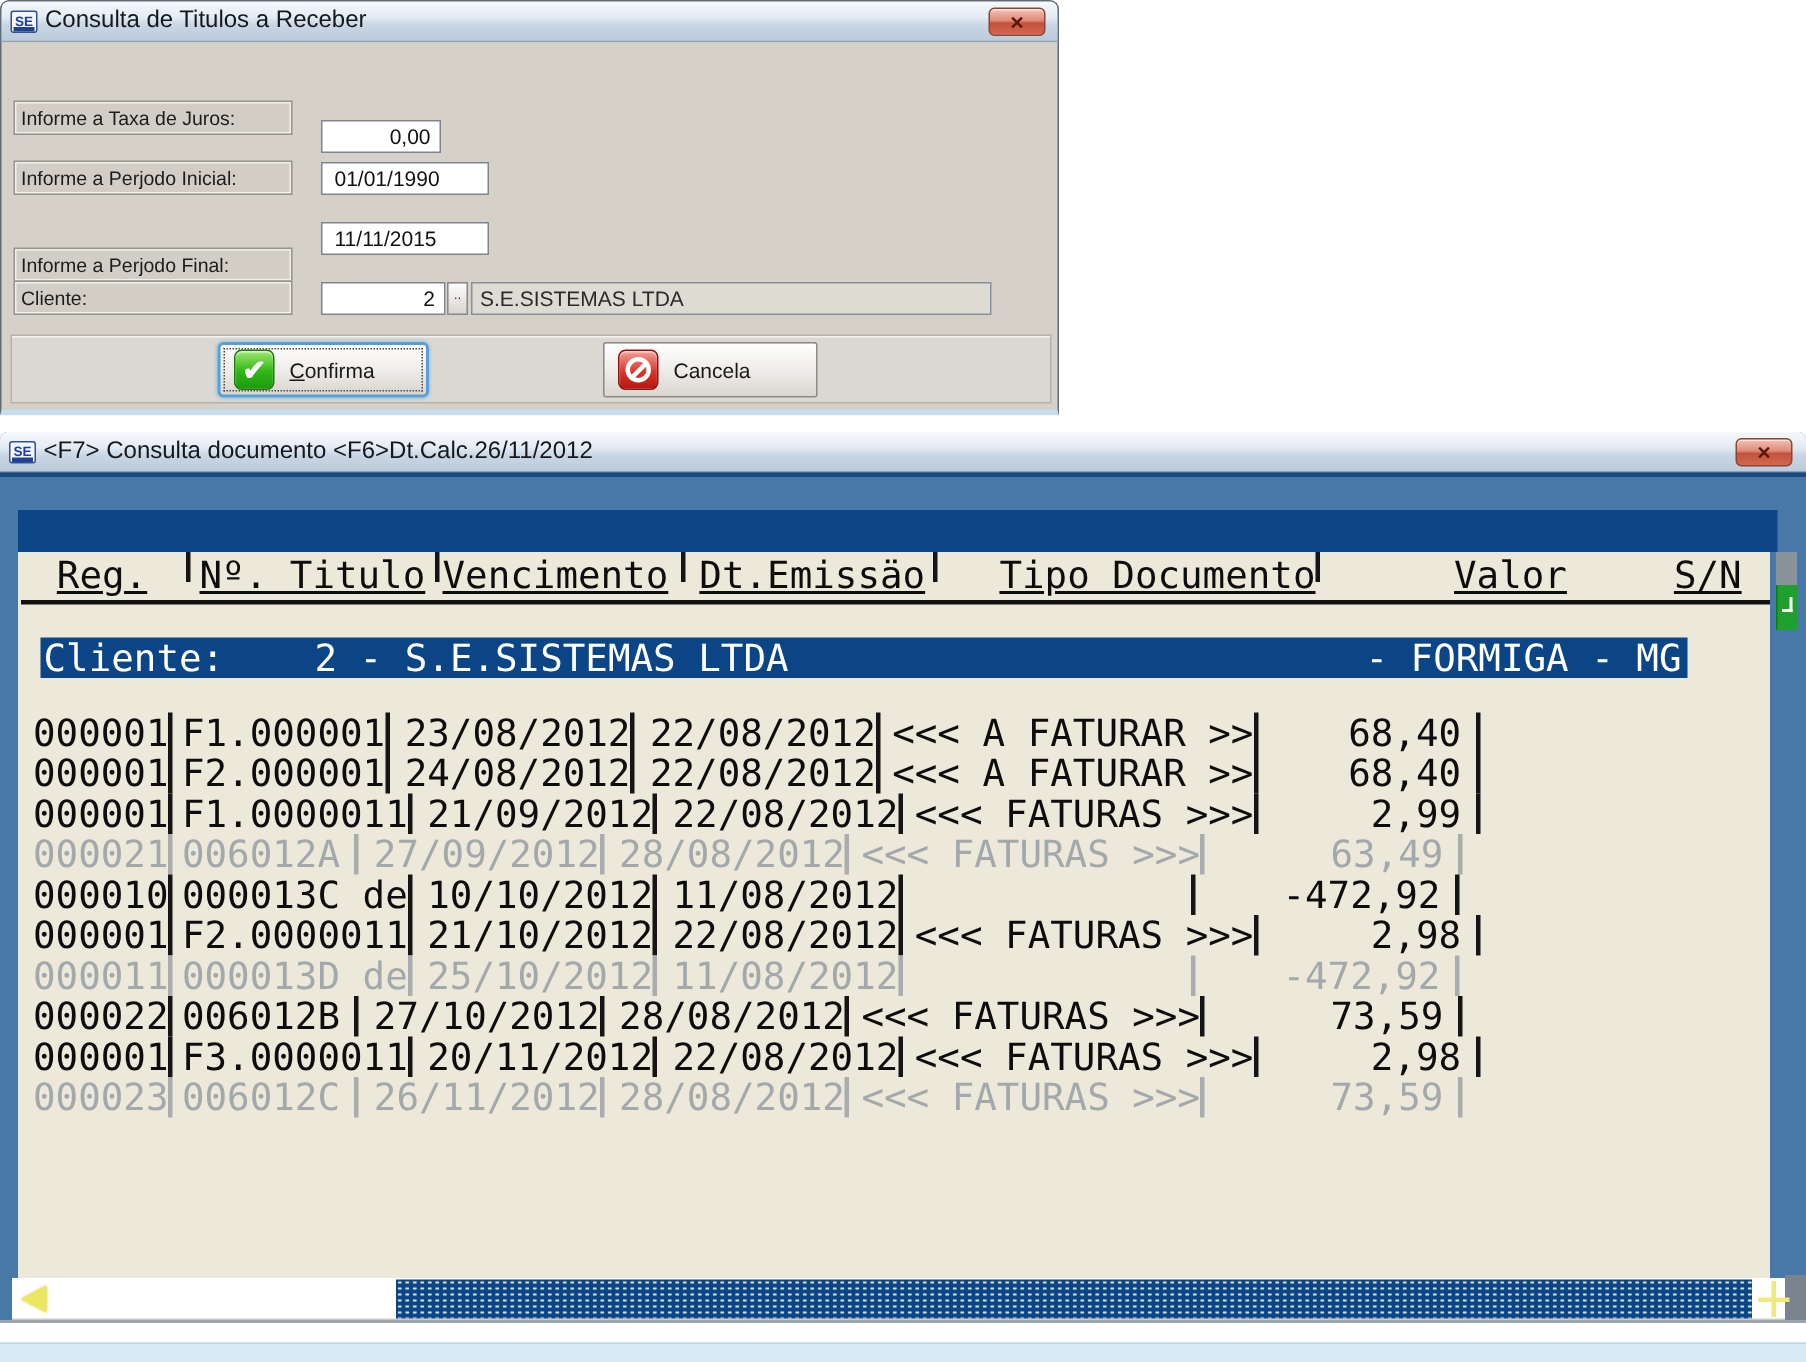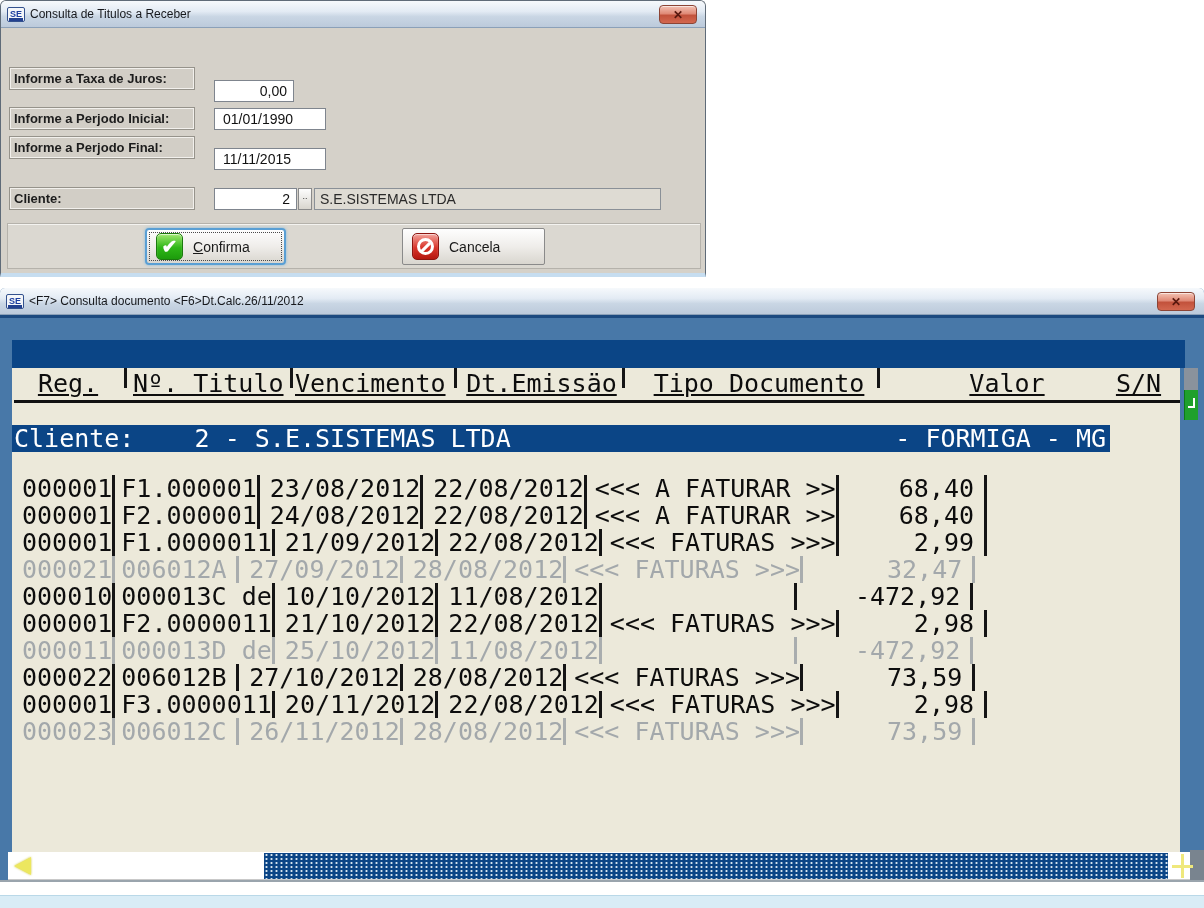--- a/index.html
+++ b/index.html
@@ -10,35 +10,35 @@
   
   .titlebar { position:absolute; left:0; top:0; right:0; height:27px;
     background:linear-gradient(#f6f9fc 0%, #e3ebf4 40%, #c9d6e4 60%, #bccadb 100%);
     border-bottom:1px solid #8ba0b8; display:flex; align-items:center;
     border-radius:5px 5px 0 0; }
   .app-ico { width:18px; height:15px; margin:0 5px 0 6px; background:#f4f6f9;
     border:1px solid #33518e; border-radius:2px; color:#1d3fa0; font-weight:bold;
     font-size:9px; line-height:12px; text-align:center; position:relative; }
   .app-ico::after { content:""; position:absolute; left:1px; right:1px; bottom:0;
     height:3px; background:#23418f; }
-  .tb-title { font-size:12px; color:#16181c; white-space:pre; }
+  .tb-title { font-size:16px; color:#16181c; white-space:pre; }
   .close-btn { position:absolute; top:4px; width:38px; height:19px;
     background:linear-gradient(#f3c2b4 0%, #e08a77 45%, #c2523c 55%, #d3674f 100%);
     border:1px solid #8c4435; border-radius:4px; display:flex; align-items:center;
     justify-content:center; box-shadow:inset 0 1px 0 rgba(255,255,255,.6); }
   .x-glyph { font-size:12px; font-weight:bold; color:#57170e; line-height:1; }
 
   
   .dialog { position:absolute; left:0; top:0; width:706px; height:277px;
     background:#d5d1c9; border:1px solid #5f6b78; border-radius:6px 6px 0 0;
     border-bottom:4px solid #c6ddf0; }
   .dialog .close-btn { right:8px; }
   .lblbox { position:absolute; left:8px; width:186px; height:23px; background:#d2cec6;
     border:1px solid #96938b; box-shadow:inset 0 0 0 1px #f2f0ec;
-    font-size:13px; color:#1c1c1c; line-height:21px; padding-left:4px;font-weight:bold; }
+    font-size:13px; color:#1c1c1c; line-height:21px; padding-left:4px; }
   .fld { position:absolute; height:22px; background:#ffffff; border:1px solid #7f858e;
     font-size:14px; color:#111; line-height:20px; }
   .fld.right { text-align:right; padding-right:6px; }
   .fld.left  { text-align:left; padding-left:8px; }
   .lookup-btn { position:absolute; width:14px; height:22px;
     background:linear-gradient(#fdfdfd,#d8d5ce); border:1px solid #8a8a8a;
     font-size:9px; line-height:14px; text-align:center; color:#333; }
   .ro-fld { position:absolute; height:22px; background:#dedbd3; border:1px solid #8a9097;
     font-size:14px; color:#2a2a2a; line-height:20px; padding-left:5px; }
   .btn-panel { position:absolute; left:6px; top:222px; width:694px; height:46px;
@@ -71,21 +71,21 @@
     background:#1c4a80; }
 
   .content { position:absolute; left:12px; top:52px; width:1168px; height:512px;
     background:#ece9da; font-family:"DejaVu Sans Mono", monospace; }
   .navy-band { position:absolute; left:0; top:0; width:1173px; height:28px;
     background:#0b4586; }
   .hdr-row { position:absolute; left:0; top:28px; width:1168px; height:32px;
     display:flex; font-size:25px; color:#0d0d0d; line-height:32px; white-space:pre; }
   .hdr-row .c { height:20px;text-decoration:underline; }
   .hrule { position:absolute; left:2px; top:60px; width:1166px; height:3px; background:#111; }
-  .banner { position:absolute; left:0; top:85px; width:1098px; height:27px;
+  .banner { position:absolute; left:15px; top:85px; width:1098px; height:27px;
     background:#0b4586; font-size:25px; line-height:27px; display:flex;
     justify-content:space-between; white-space:pre; }
   .banner .bl { color:#ffffff; padding-left:2px; }
   .banner .br { color:#ffffff; padding-right:4px; }
 
   .rows { position:absolute; left:0; top:135px; width:1024px; }
   .trow { display:flex; height:27px; font-size:25px; line-height:27px;
     color:#0d0d0d; white-space:pre; }
   .trow .c { height:27px; overflow:visible; }
   .sep { border-right:3px solid #151515; }
@@ -94,21 +94,21 @@
 
   
   .c-reg { width:115px; padding-left:10px; }
   .c-tit { width:166px; padding-left:6px; }
   .c-ven { width:164px; padding-left:10px; }
   .c-emi { width:168px; padding-left:10px;text-align:center; }
   .c-tip { width:255px; padding-left:8px; }
   .c-val { width:217px; text-align:right; padding-right:10px;padding-left:37px; }
   .c-sn  { width:83px; text-align:center; }
   .hdr-row .c-reg { text-align:center; padding-left:0; }
-  .hdr-row .c-tip { text-align:center; padding-left:16px; }
+  .hdr-row .c-tip { text-align:right; padding-left:16px; }
   .hdr-row .c-val { text-align:center; padding-right:0; }
   .hdr-row .c-ven { padding-left:2px; }
   .hdr-row .c-emi { padding-left:4px; }
 
   
   .vsb-gray { position:absolute; left:1184px; top:80px; width:14px; height:22px;
     background:#8a929c; }
   .vsb-green { position:absolute; left:1184px; top:102px; width:14px; height:30px;
     background:#1fa02c; border-left:1px solid #0d7a18; }
   .vsb-green .corner { position:absolute; left:3px; top:8px; width:7px; height:10px;
@@ -148,21 +148,21 @@
         <span class="x-glyph">✕</span>
       </span>
     </div>
 
     <div class="lblbox" style="top:66px">Informe a Taxa de Juros:</div>
     <div class="fld right" style="left:213px; top:79px; width:80px">0,00</div>
 
     <div class="lblbox" style="top:106px">Informe a Perjodo Inicial:</div>
     <div class="fld left" style="left:213px; top:107px; width:112px">01/01/1990</div>
 
-    <div class="lblbox" style="top:135px">Informe a Perjodo Final:</div>
+    <div class="lblbox" style="top:164px">Informe a Perjodo Final:</div>
     <div class="fld left" style="left:213px; top:147px; width:112px">11/11/2015</div>
 
     <div class="lblbox" style="top:186px">Cliente:</div>
     <div class="fld right" style="left:213px; top:187px; width:83px">2</div>
     <div class="lookup-btn" style="left:297px; top:187px">..</div>
     <div class="ro-fld" style="left:313px; top:187px; width:347px">S.E.SISTEMAS LTDA</div>
 
     <div class="btn-panel">
       <div class="push-btn focused" style="left:137px; width:141px">
         <span class="btn-ico green"></span>
@@ -204,21 +204,21 @@
 
       <div class="banner">
         <span class="bl">Cliente:    2 - S.E.SISTEMAS LTDA</span>
         <span class="br">- FORMIGA - MG</span>
       </div>
 
       <div class="rows">
           <div class="trow"><span class="c c-reg sep">000001</span><span class="c c-tit sep">F1.000001</span><span class="c c-ven sep">23/08/2012</span><span class="c c-emi sep">22/08/2012</span><span class="c c-tip sep">&lt;&lt;&lt; A FATURAR &gt;&gt;</span><span class="c c-val sep">68,40</span><span class="c c-sn"></span></div>
           <div class="trow"><span class="c c-reg sep">000001</span><span class="c c-tit sep">F2.000001</span><span class="c c-ven sep">24/08/2012</span><span class="c c-emi sep">22/08/2012</span><span class="c c-tip sep">&lt;&lt;&lt; A FATURAR &gt;&gt;</span><span class="c c-val sep">68,40</span><span class="c c-sn"></span></div>
           <div class="trow"><span class="c c-reg sep">000001</span><span class="c c-tit sep">F1.0000011</span><span class="c c-ven sep">21/09/2012</span><span class="c c-emi sep">22/08/2012</span><span class="c c-tip sep">&lt;&lt;&lt; FATURAS &gt;&gt;&gt;</span><span class="c c-val sep">2,99</span><span class="c c-sn"></span></div>
-          <div class="trow dim"><span class="c c-reg sep">000021</span><span class="c c-tit sep">006012A</span><span class="c c-ven sep">27/09/2012</span><span class="c c-emi sep">28/08/2012</span><span class="c c-tip sep">&lt;&lt;&lt; FATURAS &gt;&gt;&gt;</span><span class="c c-val sep">32,47</span><span class="c c-sn"></span></div>
+          <div class="trow dim"><span class="c c-reg sep">000021</span><span class="c c-tit sep">006012A</span><span class="c c-ven sep">27/09/2012</span><span class="c c-emi sep">28/08/2012</span><span class="c c-tip sep">&lt;&lt;&lt; FATURAS &gt;&gt;&gt;</span><span class="c c-val sep">63,49</span><span class="c c-sn"></span></div>
           <div class="trow"><span class="c c-reg sep">000010</span><span class="c c-tit sep">000013C de</span><span class="c c-ven sep">10/10/2012</span><span class="c c-emi sep">11/08/2012</span><span class="c c-tip sep"></span><span class="c c-val sep">-472,92</span><span class="c c-sn"></span></div>
           <div class="trow"><span class="c c-reg sep">000001</span><span class="c c-tit sep">F2.0000011</span><span class="c c-ven sep">21/10/2012</span><span class="c c-emi sep">22/08/2012</span><span class="c c-tip sep">&lt;&lt;&lt; FATURAS &gt;&gt;&gt;</span><span class="c c-val sep">2,98</span><span class="c c-sn"></span></div>
           <div class="trow dim"><span class="c c-reg sep">000011</span><span class="c c-tit sep">000013D de</span><span class="c c-ven sep">25/10/2012</span><span class="c c-emi sep">11/08/2012</span><span class="c c-tip sep"></span><span class="c c-val sep">-472,92</span><span class="c c-sn"></span></div>
           <div class="trow"><span class="c c-reg sep">000022</span><span class="c c-tit sep">006012B</span><span class="c c-ven sep">27/10/2012</span><span class="c c-emi sep">28/08/2012</span><span class="c c-tip sep">&lt;&lt;&lt; FATURAS &gt;&gt;&gt;</span><span class="c c-val sep">73,59</span><span class="c c-sn"></span></div>
           <div class="trow"><span class="c c-reg sep">000001</span><span class="c c-tit sep">F3.0000011</span><span class="c c-ven sep">20/11/2012</span><span class="c c-emi sep">22/08/2012</span><span class="c c-tip sep">&lt;&lt;&lt; FATURAS &gt;&gt;&gt;</span><span class="c c-val sep">2,98</span><span class="c c-sn"></span></div>
           <div class="trow dim"><span class="c c-reg sep">000023</span><span class="c c-tit sep">006012C</span><span class="c c-ven sep">26/11/2012</span><span class="c c-emi sep">28/08/2012</span><span class="c c-tip sep">&lt;&lt;&lt; FATURAS &gt;&gt;&gt;</span><span class="c c-val sep">73,59</span><span class="c c-sn"></span></div>
         </div>
     </div>
 
     <div class="vsb-gray"></div>

